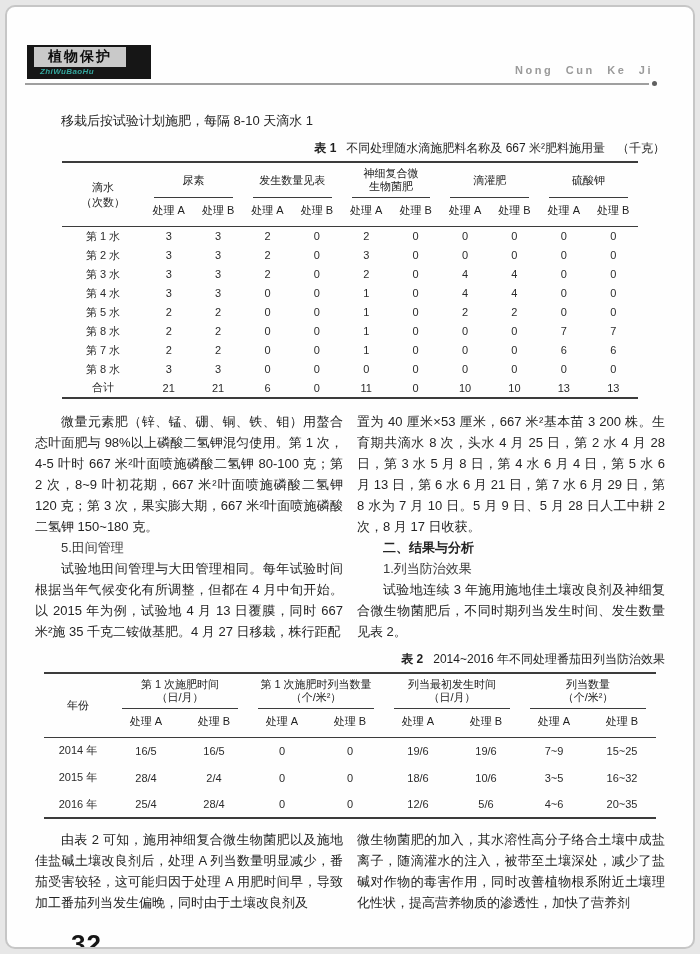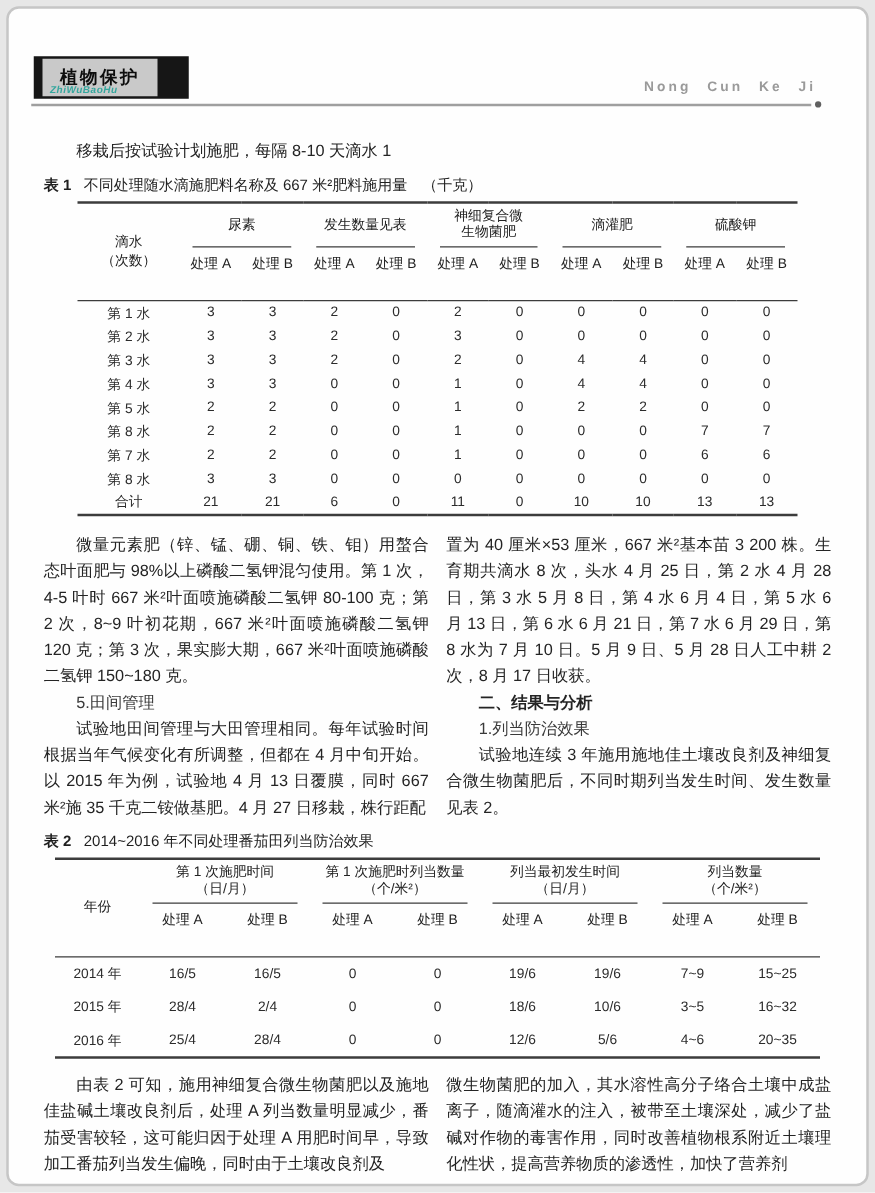--- a/index.html
+++ b/index.html
@@ -3,52 +3,52 @@
 <meta charset="utf-8">
 <style>
   * { margin:0; padding:0; box-sizing:border-box; }
   html,body { width:700px; height:954px; }
   body { background:#e7e7e7; font-family:"Liberation Sans","DejaVu Sans",sans-serif; color:#2b2b2b; position:relative; }
   .sheet { position:absolute; inset:5px; background:#fefefe; border:2px solid #c6c6c6; border-radius:10px; overflow:hidden; }
 
   
   .page-header { display:flex; justify-content:space-between; align-items:flex-end; margin:38px 40px 0 20px; }
   .badge { position:relative; width:124px; height:34px; background:#161616; flex:none; }
-  .badge-gray { position:absolute; left:7px; top:2px; width:92px; height:30px; background:#c9c9c9; display:flex; align-items:center; justify-content:center; font-size:14px; font-weight:bold; letter-spacing:2px; color:#0d0d0d; }
+  .badge-gray { position:absolute; left:7px; top:2px; width:92px; height:20px; background:#c9c9c9; display:flex; align-items:center; justify-content:center; font-size:14px; font-weight:bold; letter-spacing:2px; color:#0d0d0d; }
   .badge-sub { position:absolute; left:13px; top:22px; font-size:8px; font-weight:bold; font-style:italic; color:#35a79e; letter-spacing:0.4px; }
   .journal-pinyin { font-size:11px; font-weight:bold; color:#9a9a9a; letter-spacing:2.5px; word-spacing:7px; margin-bottom:3px; }
   .header-rule { display:flex; align-items:center; margin:2px 36px 0 18px; }
   .rule-line { flex:1; height:2px; background:#9f9f9f; }
   .rule-dot { width:5px; height:5px; border-radius:50%; background:#606060; margin-left:3px; flex:none; }
 
   
   .main { padding:24px 28px 0; }
   .two-col { display:flex; gap:14px; font-size:13px; line-height:21px; text-align:justify; color:#242424; }
   .col { flex:1; min-width:0; }
   .indent { text-indent:2em; }
   .h-bold { font-weight:bold; }
   .h-kai { color:#3a3a3a; }
 
   
-  .caption { text-align:left; font-size:12px; margin:9px 0 2px; color:#1f1f1f; }
+  .caption { text-align:right; font-size:12px; margin:9px 0 2px; color:#1f1f1f; }
   .cap-label { font-weight:bold; margin-right:10px; }
   .cap-unit { margin-left:12px; }
 
   
   table { border-collapse:collapse; table-layout:fixed; border-top:2px solid #3c3c3c; border-bottom:2px solid #3c3c3c; color:#2b2b2b; }
   thead { border-bottom:1px solid #3c3c3c; }
   th { font-weight:normal; font-size:11px; color:#222; }
   .t1 { width:576px; margin:4px auto 12px; font-size:11px; }
   .t2 { width:612px; margin:4px auto 10px; font-size:11px; }
   .t1 col.w0 { width:82px; }
   .t2 col.w0 { width:68px; }
   th.grp { position:relative; padding:4px 0 5px; vertical-align:middle; line-height:13px; }
   th.grp::after { content:""; position:absolute; left:10px; right:10px; bottom:0; height:1px; background:#3c3c3c; }
   th.c0 { vertical-align:middle; line-height:15px; }
-  tr.sub th { padding:5px 0 22px; }
+  tr.sub th { padding:5px 0 8px; }
   tbody td { text-align:center; height:19px; padding:0; font-size:11px; }
   .t2 tbody td { height:27px; }
   td.lbl { color:#2b2b2b; }
 
   
   .page-footer { display:flex; align-items:baseline; gap:13px; margin:16px 0 0 64px; }
   .page-number { font-size:26px; font-weight:bold; color:#161616; letter-spacing:1px; }
 </style>
 </head>
 <body>

